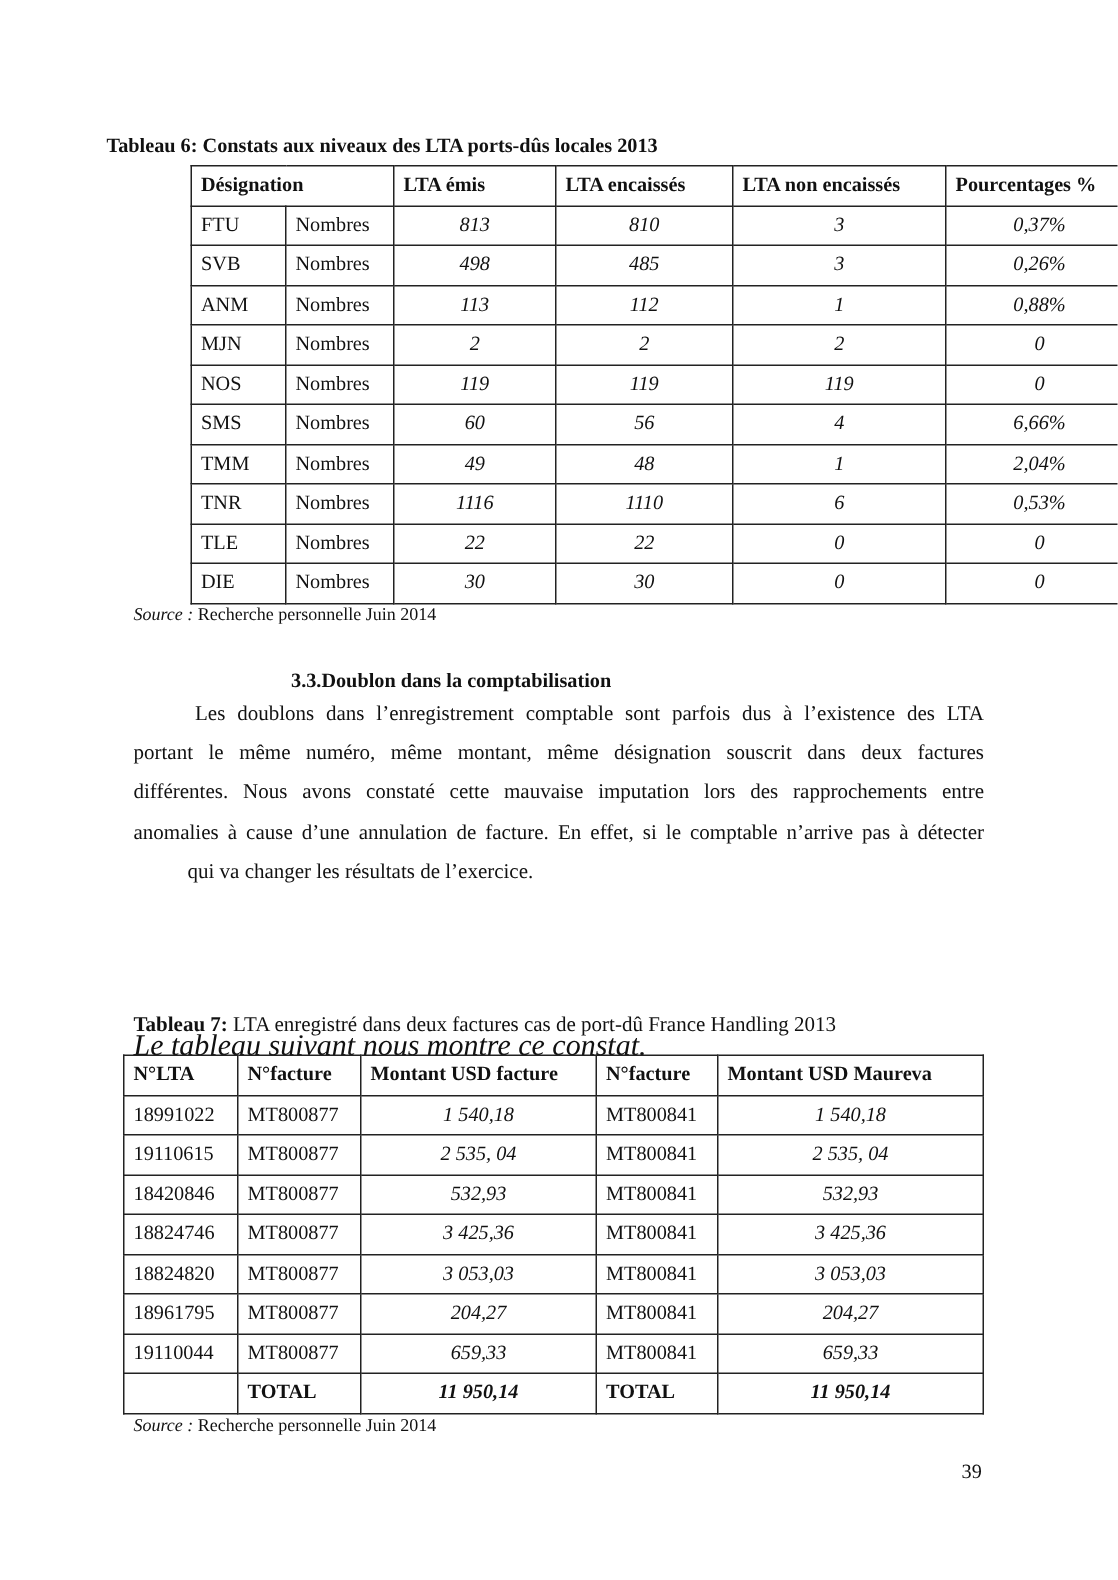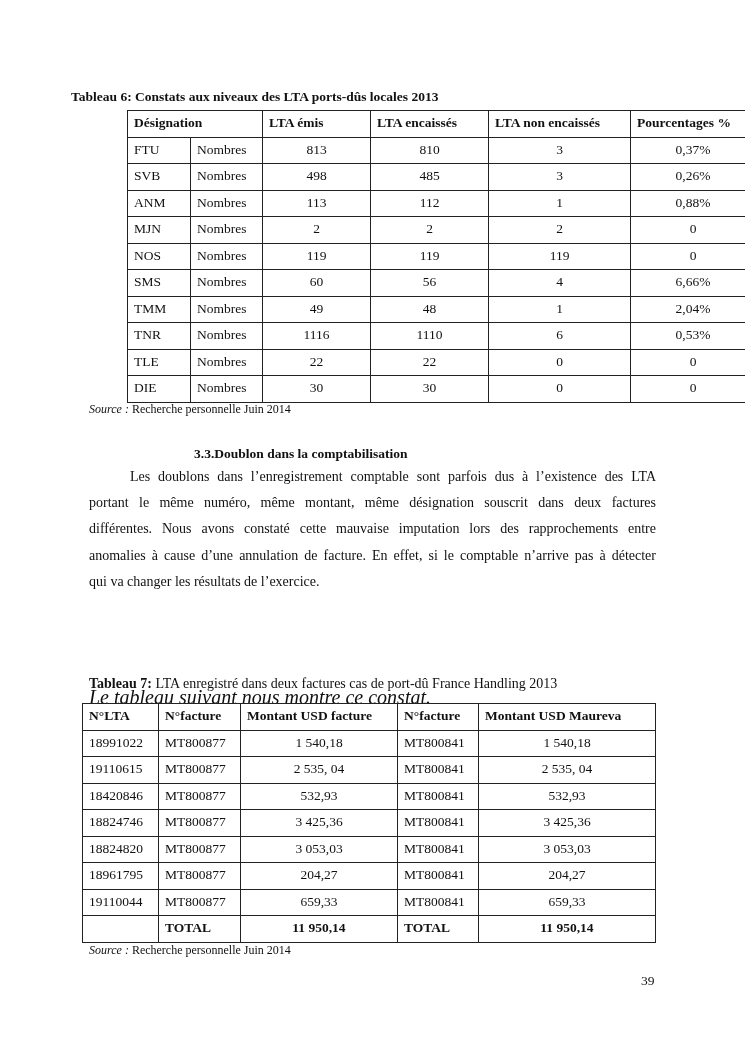--- a/index.html
+++ b/index.html
@@ -9,36 +9,36 @@
   }
   .abs { position: absolute; }
   .caption { font-size: 13.5px; white-space: nowrap; }
   .bold { font-weight: bold; }
   table { border-collapse: collapse; position: absolute; table-layout: fixed; }
   td, th {
     border: 1px solid #222; font-size: 13.5px; padding: 0 6px;
     vertical-align: top; white-space: nowrap; overflow: hidden;
   }
   th { font-weight: bold; text-align: left; }
-  .c { text-align: center; }
+  .c { text-align: center; font-style: italic; }
   #t6 { left: 82px; top: 110px; width: 628px; margin-left: 45px; }
   #t6 tr { height: 26.5px; }
   #t6 td, #t6 th { padding-top: 4px; }
   #t7 { left: 82px; top: 703px; width: 573px; padding-left: 27px; }
   #t7 tr { height: 26.5px; }
   #t7 td, #t7 th { padding-top: 4px; }
   .source { font-size: 12px; white-space: nowrap; }
   .source i { font-style: italic; }
   .heading { font-size: 13.5px; font-weight: bold; white-space: nowrap; }
   .para {
     position: absolute; left: 89px; width: 567px; font-size: 14px;
     line-height: 26.2px; text-align: justify;
   }
   .para .line { display: block; text-align: justify; text-align-last: justify; height: 26.2px; }
-  .para .line.last { text-align-last: left; }
+  .para .line.last { text-align-last: left; margin-left: 36px; }
   .page-num { font-size: 13.5px; text-align: right; }
 </style>
 </head>
 <body>
 
 <div class="abs caption bold" style="left:71px; top:89px;">Tableau 6: Constats aux  niveaux des LTA ports-dûs locales 2013</div>
 
 <table id="t6">
   <colgroup>
     <col style="width:63px">

